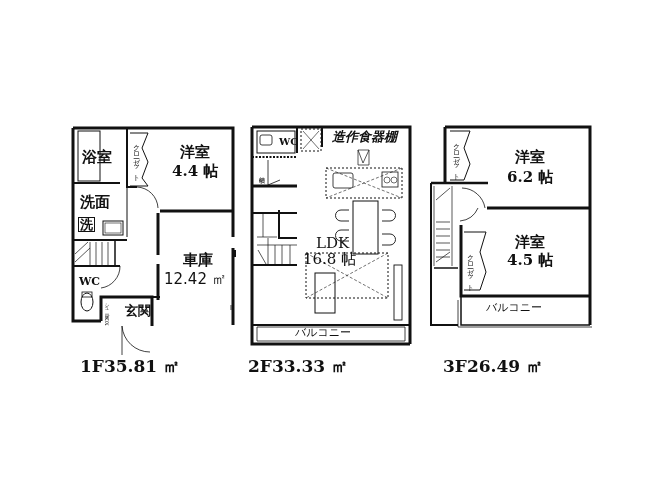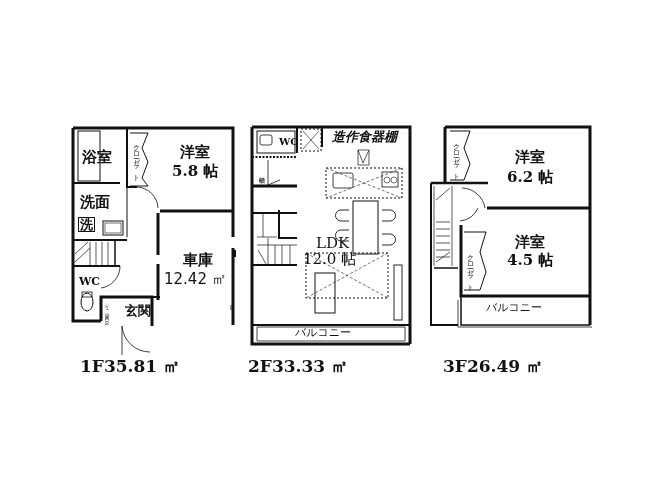--- a/index.html
+++ b/index.html
@@ -134,37 +134,37 @@
 
     <path d="M462,188 A24,24 0 0,1 485,208" stroke-width="0.8"></path>
     <path d="M460,221 A22,22 0 0,0 478,208" stroke-width="0.8"></path>
   </g>
 </svg>
 
 <div>
   <span class="lbl room" style="left:82px;top:150px;">浴室</span>
   <span class="lbl tiny" style="left:132px;top:133px;height:48px;">クローゼット</span>
   <span class="lbl room" style="left:180px;top:145px;">洋室</span>
-  <span class="lbl room" style="left:172px;top:164px;">5.8 帖</span>
+  <span class="lbl room" style="left:172px;top:164px;">4.4 帖</span>
   <span class="lbl room" style="left:80px;top:195px;">洗面</span>
   <span class="lbl room boxed" style="left:78px;top:217px;font-size:13px;">洗</span>
   <span class="lbl room" style="left:183px;top:253px;">車庫</span>
   <span class="lbl area-sans" style="left:164px;top:272px;">12.42 ㎡</span>
   <span class="lbl small" style="left:79px;top:276px;">WC</span>
   <span class="lbl tiny" style="left:104px;top:299px;height:26px;font-size:5px;">シューズBOX</span>
   <span class="lbl room" style="left:125px;top:304px;font-size:13px;">玄関</span>
   <span class="lbl floor-total" style="left:80px;top:358px;">1F35.81 ㎡</span>
 </div>
 
 <div>
   <span class="lbl small" style="left:279px;top:137px;font-size:10px;">WC</span>
   <span class="lbl tiny" style="left:259px;top:163px;height:20px;font-size:6px;">収納</span>
   <span class="lbl room" style="left:332px;top:130px;font-size:13px;font-style:italic;">造作食器棚</span>
   <span class="lbl room" style="left:316px;top:236px;font-size:15px;font-weight:normal;">LDK</span>
-  <span class="lbl room" style="left:303px;top:252px;font-size:15px;font-weight:normal;">12.0 帖</span>
+  <span class="lbl room" style="left:303px;top:252px;font-size:15px;font-weight:normal;">16.8 帖</span>
   <span class="lbl balcony" style="left:295px;top:327px;">バルコニー</span>
   <span class="lbl floor-total" style="left:248px;top:358px;">2F33.33 ㎡</span>
 </div>
 
 <div>
   <span class="lbl tiny" style="left:452px;top:133px;height:46px;">クローゼット</span>
   <span class="lbl room" style="left:515px;top:150px;">洋室</span>
   <span class="lbl room" style="left:507px;top:170px;">6.2 帖</span>
   <span class="lbl tiny" style="left:466px;top:244px;height:46px;">クローゼット</span>
   <span class="lbl room" style="left:515px;top:235px;">洋室</span>

